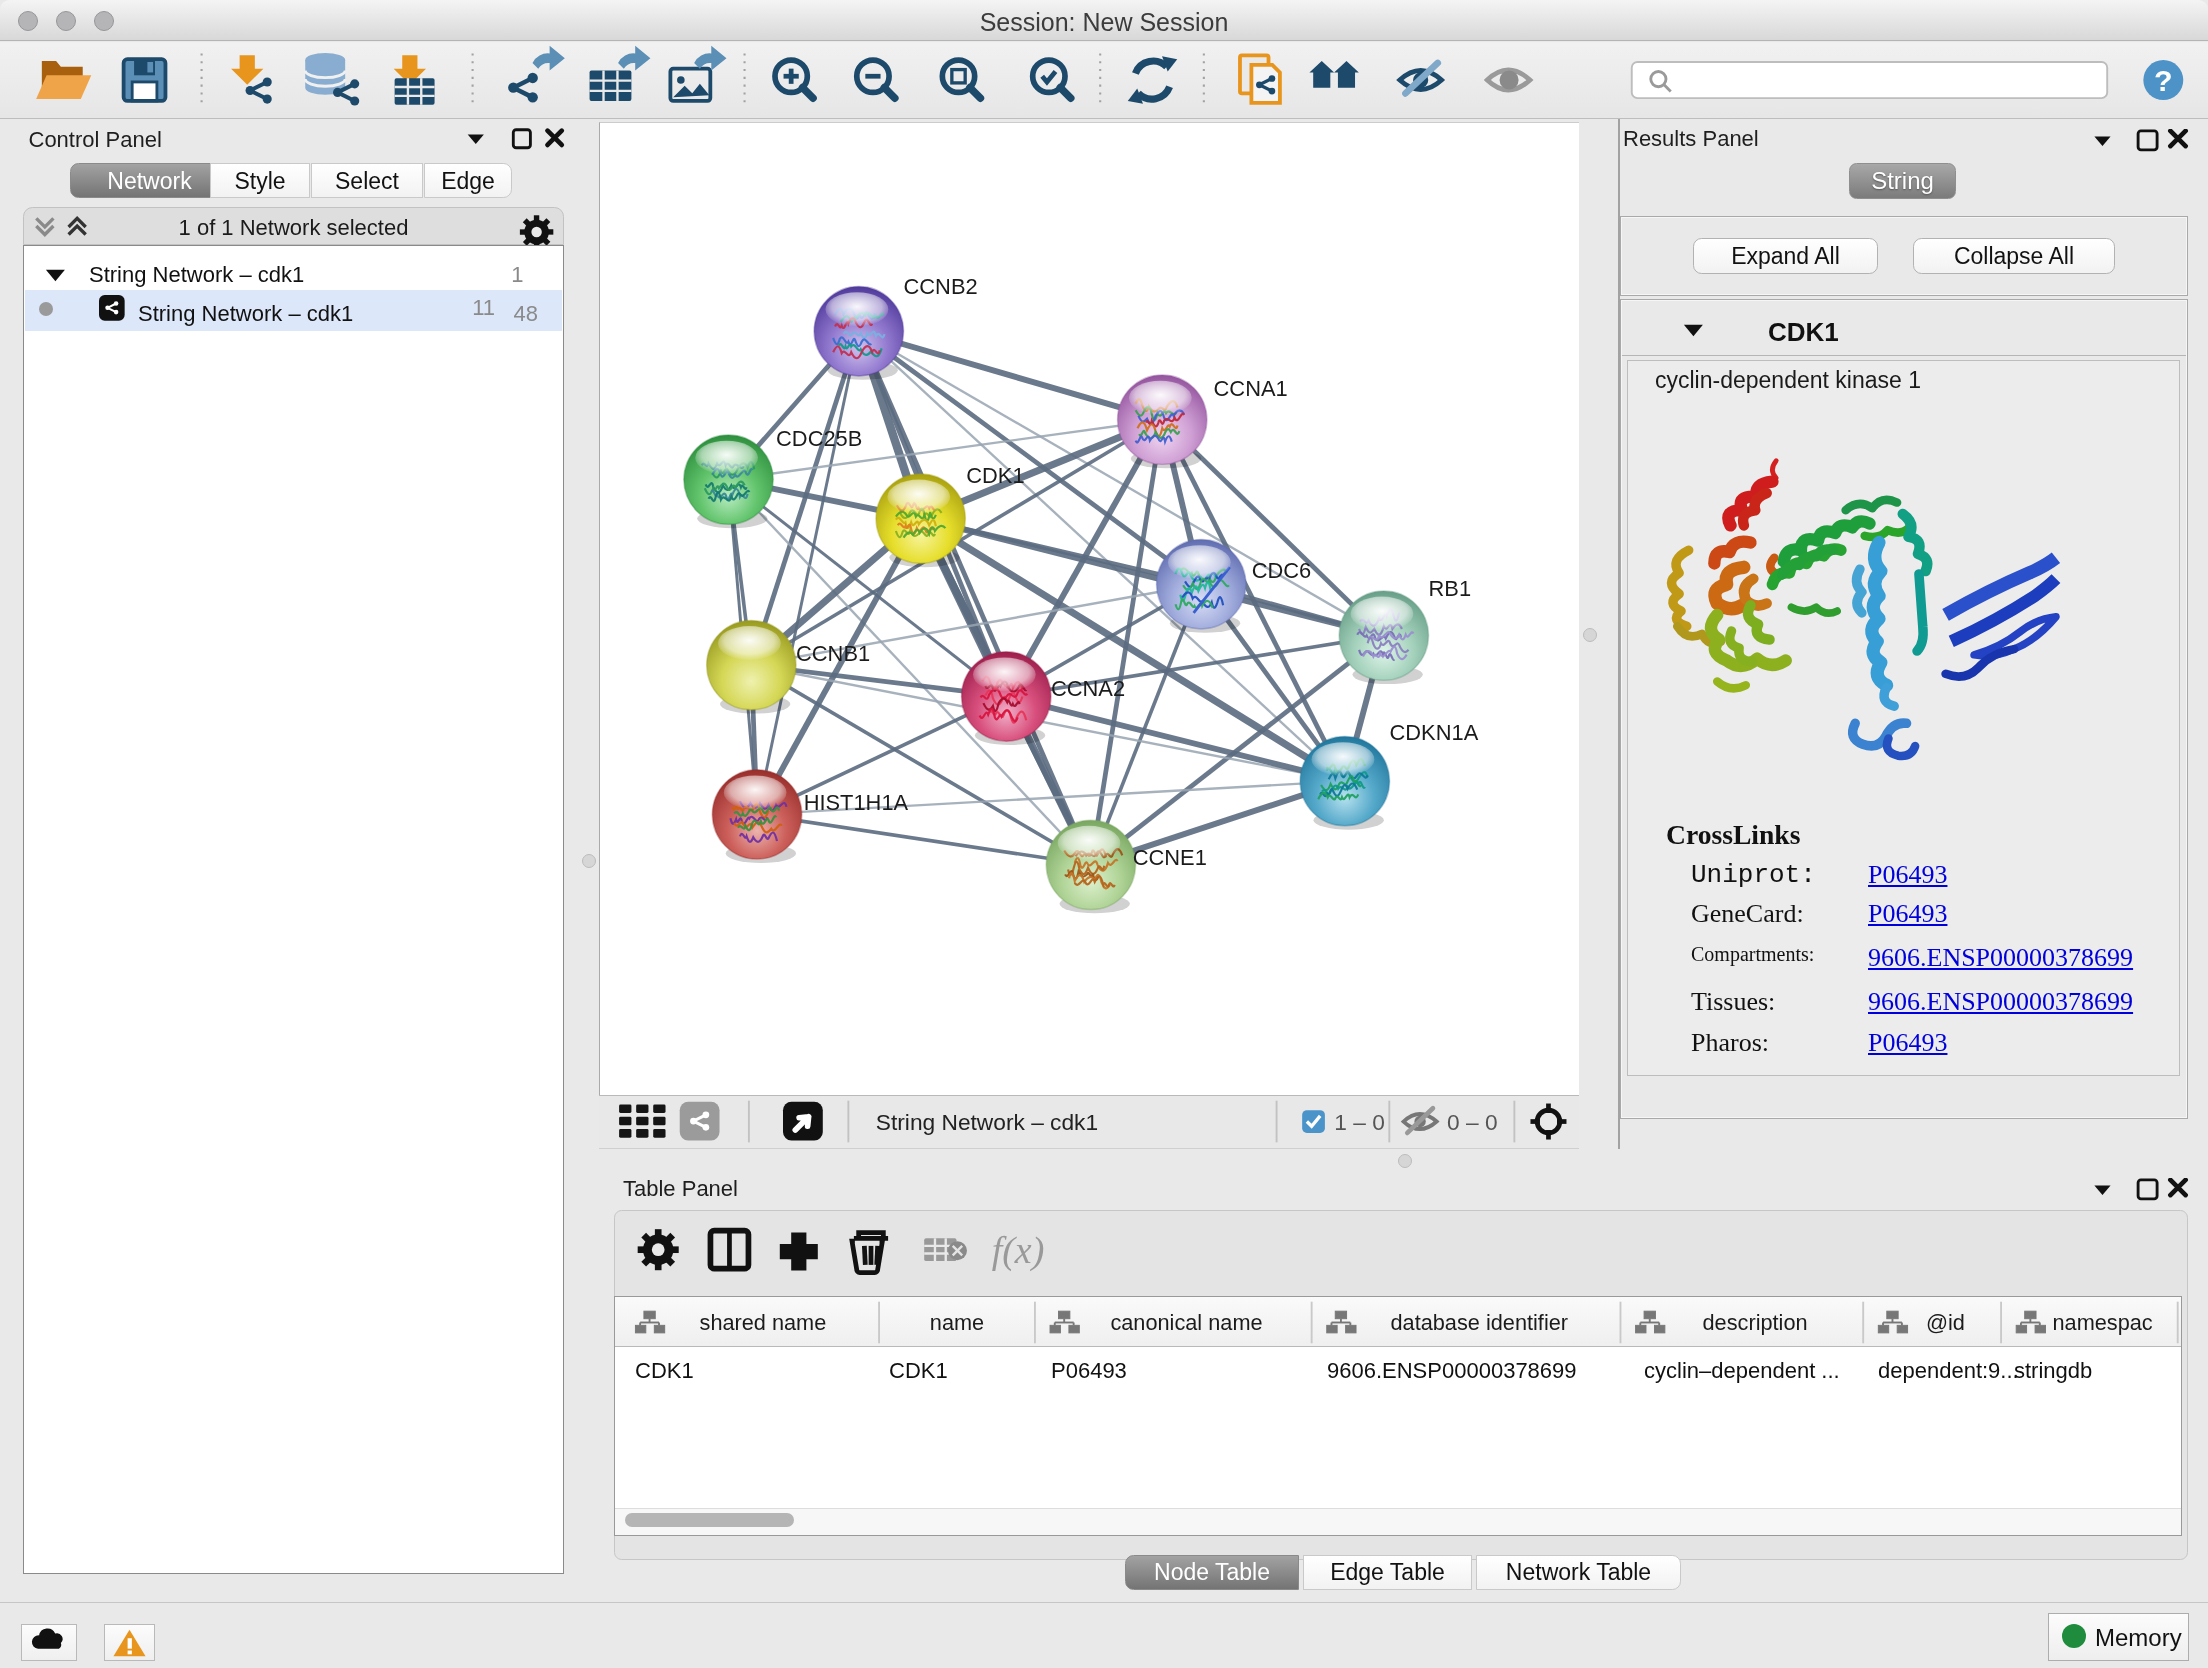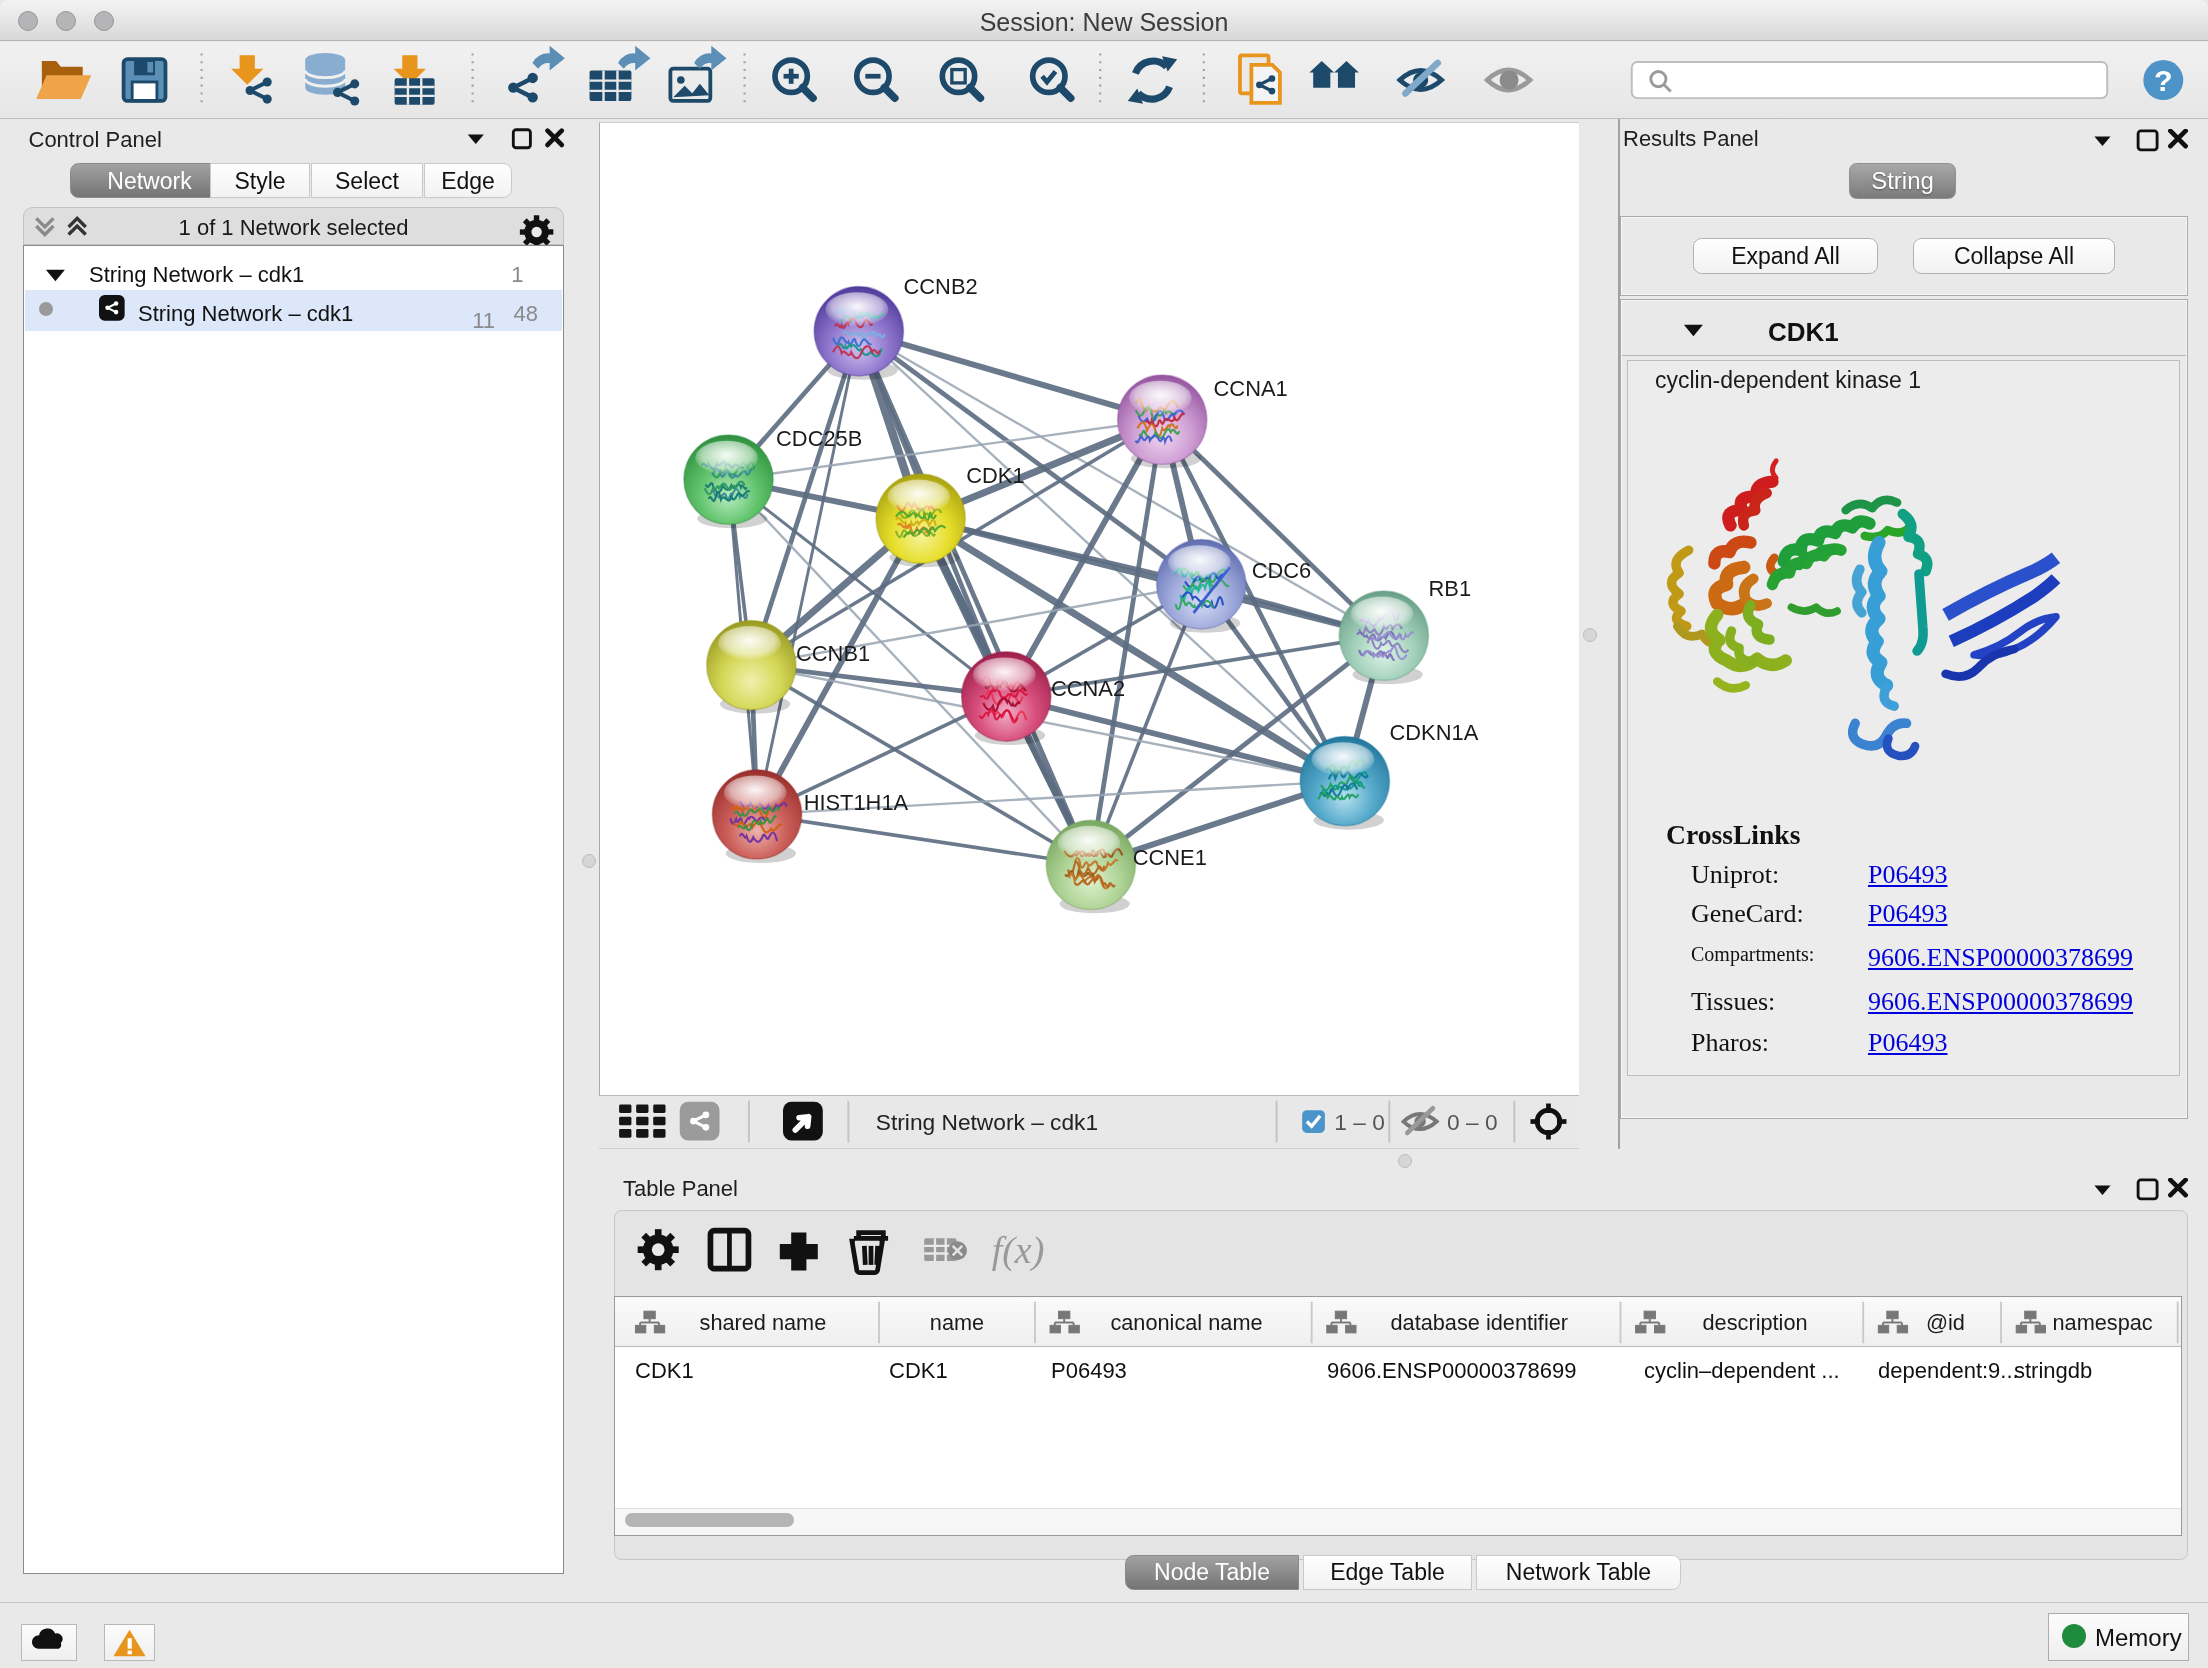--- a/index.html
+++ b/index.html
@@ -169,21 +169,21 @@
     <div class="abs" style="left:39px;top:302px;width:14.3px;height:14.3px;border-radius:50%;background:#9a9a9a"></div>
     <svg class="abs" width="28.5" height="28.5" style="left:99px;top:295px" viewBox="0 0 30 30">
       <rect x="0" y="0" width="27" height="27" rx="6" fill="#111"></rect>
       <line x1="9.0" y1="13.5" x2="18.0" y2="9.0" stroke="#fff" stroke-width="2.2"></line>
       <line x1="9.0" y1="13.5" x2="18.0" y2="18.0" stroke="#fff" stroke-width="2.2"></line>
       <circle cx="9.0" cy="13.5" r="2.4" fill="#fff"></circle>
       <circle cx="18.0" cy="9.0" r="2.4" fill="#fff"></circle>
       <circle cx="18.0" cy="18.0" r="2.4" fill="#fff"></circle>
     </svg>
     <div class="abs" style="left:138px;top:301px;font-size:22px;color:#111">String Network – cdk1</div>
-    <div class="abs" style="left:457px;top:308px;width:38px;text-align:right;font-size:22px;color:#8a8a8a">11</div>
+    <div class="abs" style="left:457px;top:295px;width:38px;text-align:right;font-size:22px;color:#8a8a8a">11</div>
     <div class="abs" style="left:500px;top:301px;width:38px;text-align:right;font-size:22px;color:#8a8a8a">48</div>
     <div class="abs" style="left:599px;top:122px;width:980px;height:973px;background:#fff;border-left:1px solid #aaa;border-top:1px solid #ccc"></div>
     <svg width="980" height="973" viewBox="630 128 1030 1023" style="position:absolute;left:599px;top:122px">
       <defs>
         <radialGradient id="gCCNB2" cx="50%" cy="68%" r="68%">
           <stop offset="0%" stop-color="#cfc2ee"></stop>
           <stop offset="48%" stop-color="#9279cf"></stop>
           <stop offset="100%" stop-color="#4f3a9b"></stop>
         </radialGradient>
         <radialGradient id="gCCNA1" cx="50%" cy="68%" r="68%">
@@ -517,21 +517,21 @@
       <path d="M210,120 q-8,14 2,24 q-10,12 0,22" fill="none" stroke="#45a4d4" stroke-width="10" stroke-linecap="round" stroke-linejoin="round"></path>
       <path d="M238,244 q-8,16 8,20" fill="none" stroke="#3f9fd8" stroke-width="10" stroke-linecap="round" stroke-linejoin="round"></path>
       <path d="M205,282 q-8,16 8,22 q16,6 24,-8 q8,-16 22,-14" fill="none" stroke="#3b82d0" stroke-width="10" stroke-linecap="round" stroke-linejoin="round"></path>
       <path d="M300,168 q46,-26 88,-44 q18,-8 28,-16" fill="none" stroke="#2a50cc" stroke-width="14" stroke-linecap="butt" stroke-linejoin="round"></path>
       <path d="M306,196 q48,-22 88,-48 q14,-10 22,-18" fill="none" stroke="#1c3dbd" stroke-width="13" stroke-linecap="butt" stroke-linejoin="round"></path>
       <path d="M330,210 q28,-8 48,-24 q18,-14 38,-16 q-20,24 -44,34 q-22,10 -42,6 z" fill="none" stroke="#2343c4" stroke-width="8" stroke-linecap="round" stroke-linejoin="round"></path>
       <path d="M300,230 q20,8 34,-6 q14,-16 38,-20" fill="none" stroke="#1835ae" stroke-width="9" stroke-linecap="round" stroke-linejoin="round"></path>
       <path d="M240,298 q-6,14 10,18 q14,2 18,-10" fill="none" stroke="#2550c0" stroke-width="9" stroke-linecap="round" stroke-linejoin="round"></path>
     </svg>
     <div class="abs" style="left:1666px;top:819px;font-family:'Liberation Serif',serif;font-size:27.6px;font-weight:bold;color:#111">CrossLinks</div>
-    <div class="abs" style="left:1691px;top:860px;font-family:Liberation Serif, serif;font-size:26px;color:#111">Uniprot:</div>
+    <div class="abs" style="left:1691px;top:860px;font-family:Liberation Mono, monospace;font-size:26px;color:#111">Uniprot:</div>
     <div class="abs" style="left:1868px;top:860px;font-family:'Liberation Serif',serif;font-size:26px;color:#0000dd;text-decoration:underline">P06493</div>
     <div class="abs" style="left:1691px;top:899px;font-family:'Liberation Serif',serif;font-size:26px;color:#111">GeneCard:</div>
     <div class="abs" style="left:1868px;top:899px;font-family:'Liberation Serif',serif;font-size:26px;color:#0000dd;text-decoration:underline">P06493</div>
     <div class="abs" style="left:1691px;top:943px;font-family:Liberation Serif, serif;font-size:20px;color:#111">Compartments:</div>
     <div class="abs" style="left:1868px;top:943px;font-family:'Liberation Serif',serif;font-size:26px;color:#0000dd;text-decoration:underline">9606.ENSP00000378699</div>
     <div class="abs" style="left:1691px;top:987px;font-family:'Liberation Serif',serif;font-size:26px;color:#111">Tissues:</div>
     <div class="abs" style="left:1868px;top:987px;font-family:'Liberation Serif',serif;font-size:26px;color:#0000dd;text-decoration:underline">9606.ENSP00000378699</div>
     <div class="abs" style="left:1691px;top:1028px;font-family:'Liberation Serif',serif;font-size:26px;color:#111">Pharos:</div>
     <div class="abs" style="left:1868px;top:1028px;font-family:'Liberation Serif',serif;font-size:26px;color:#0000dd;text-decoration:underline">P06493</div>
     <div class="abs panel-title" style="left:623px;top:1176px">Table Panel</div>

